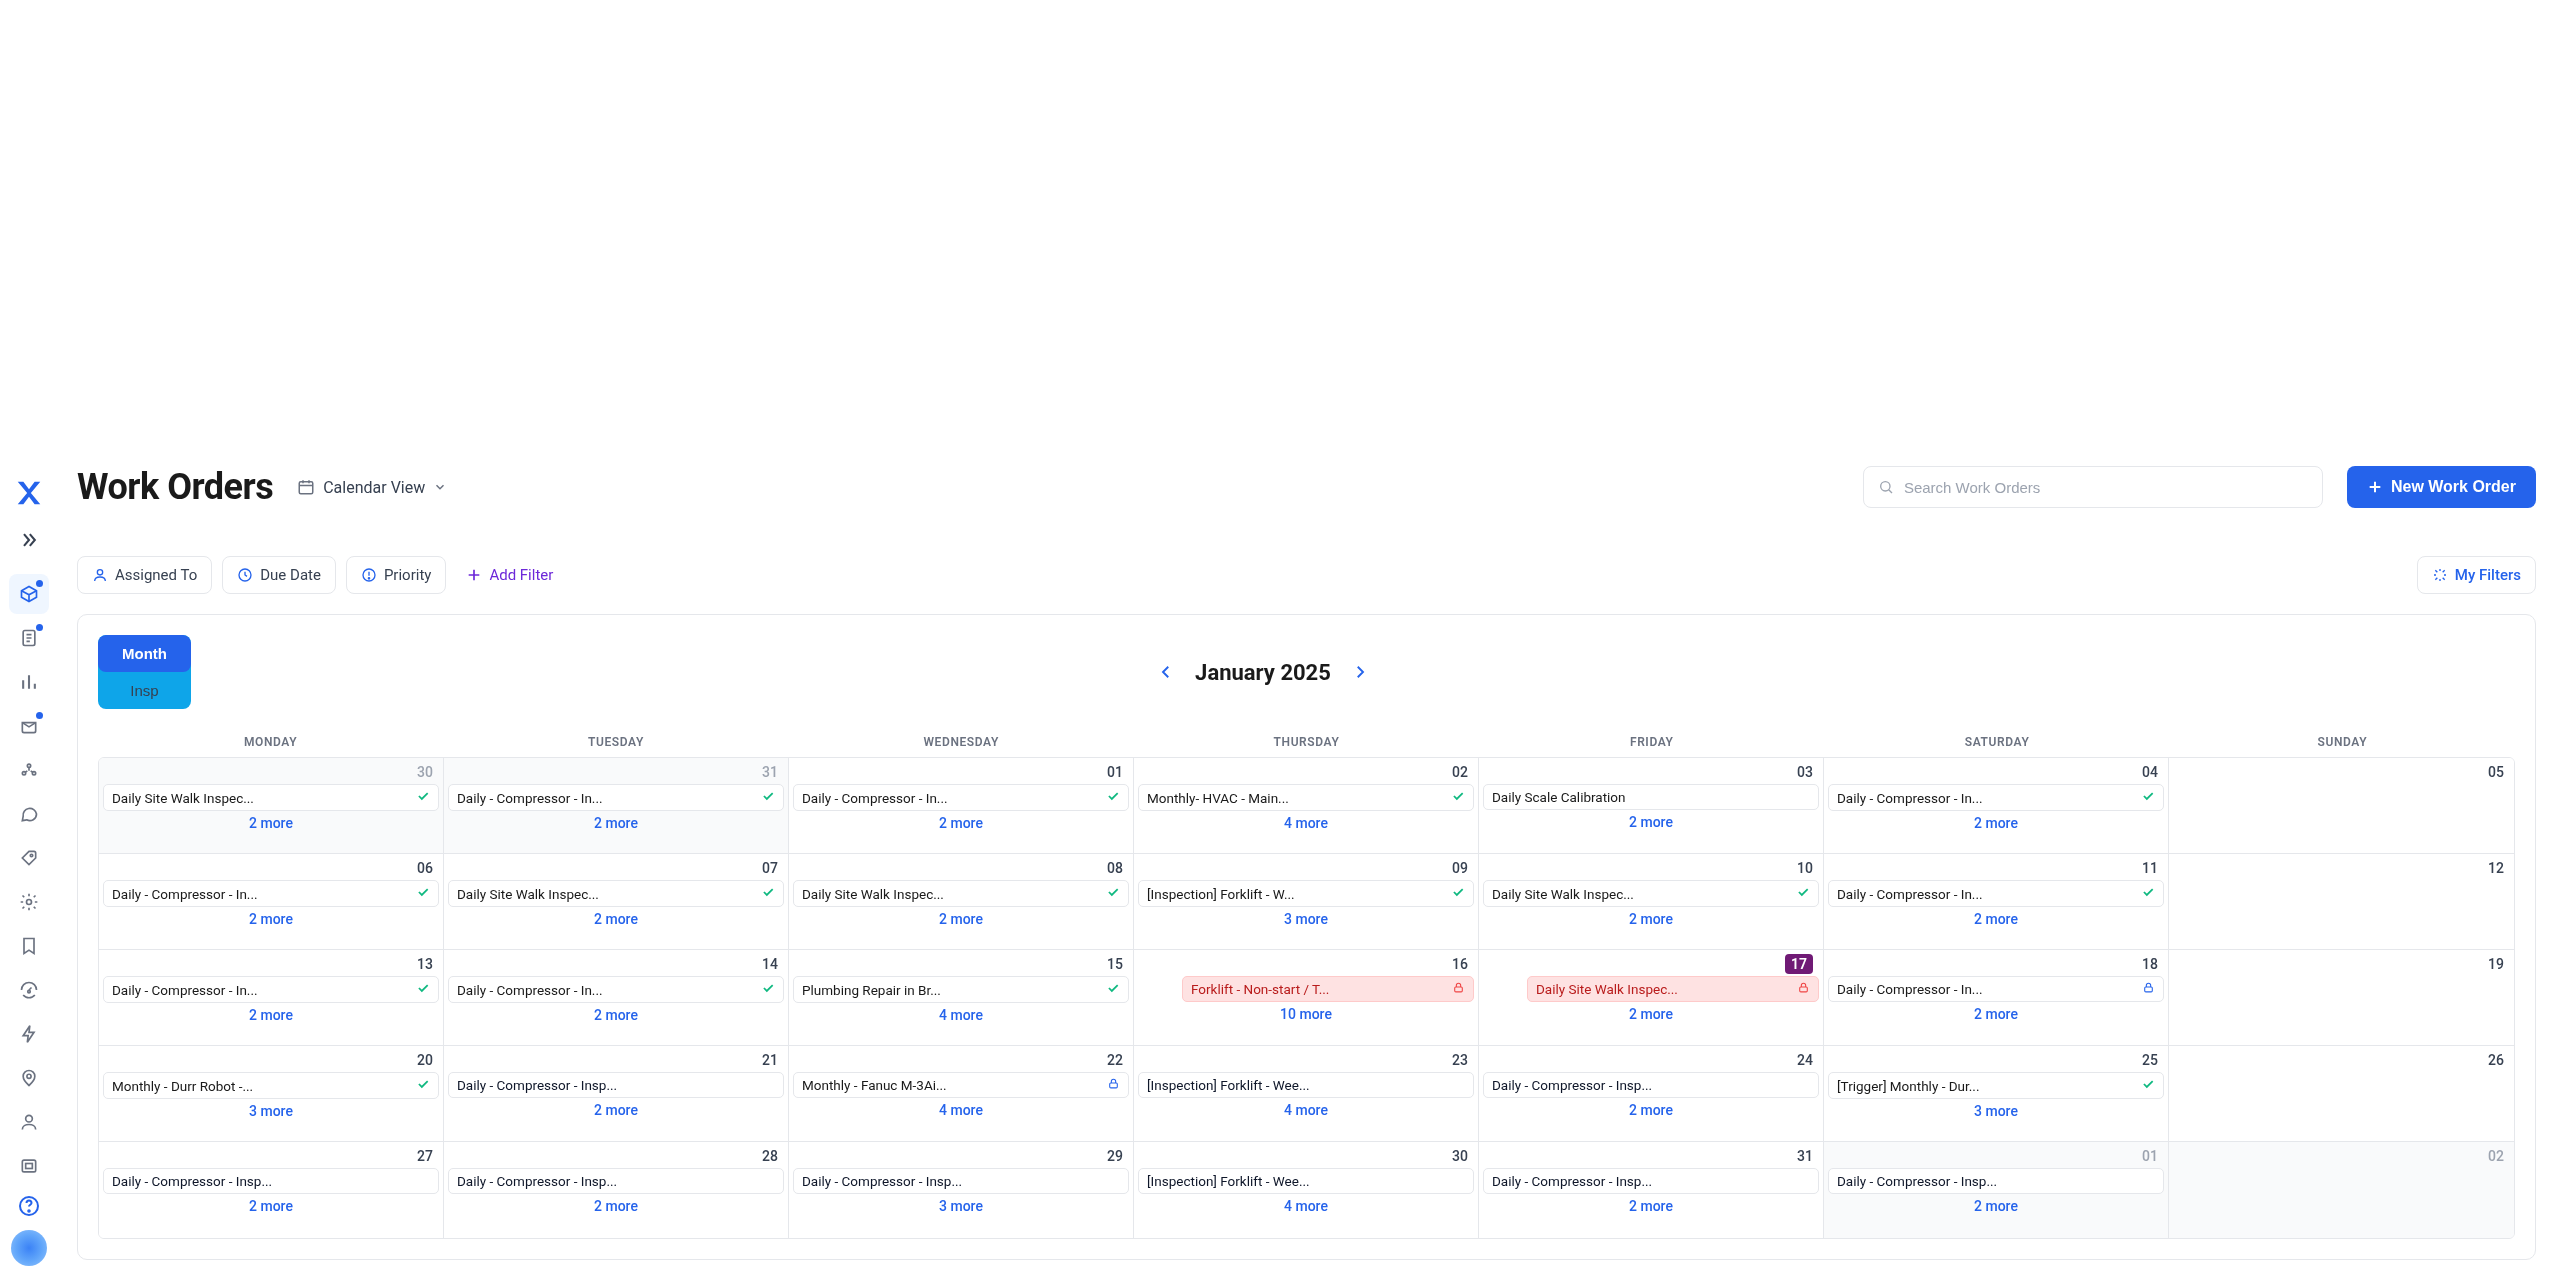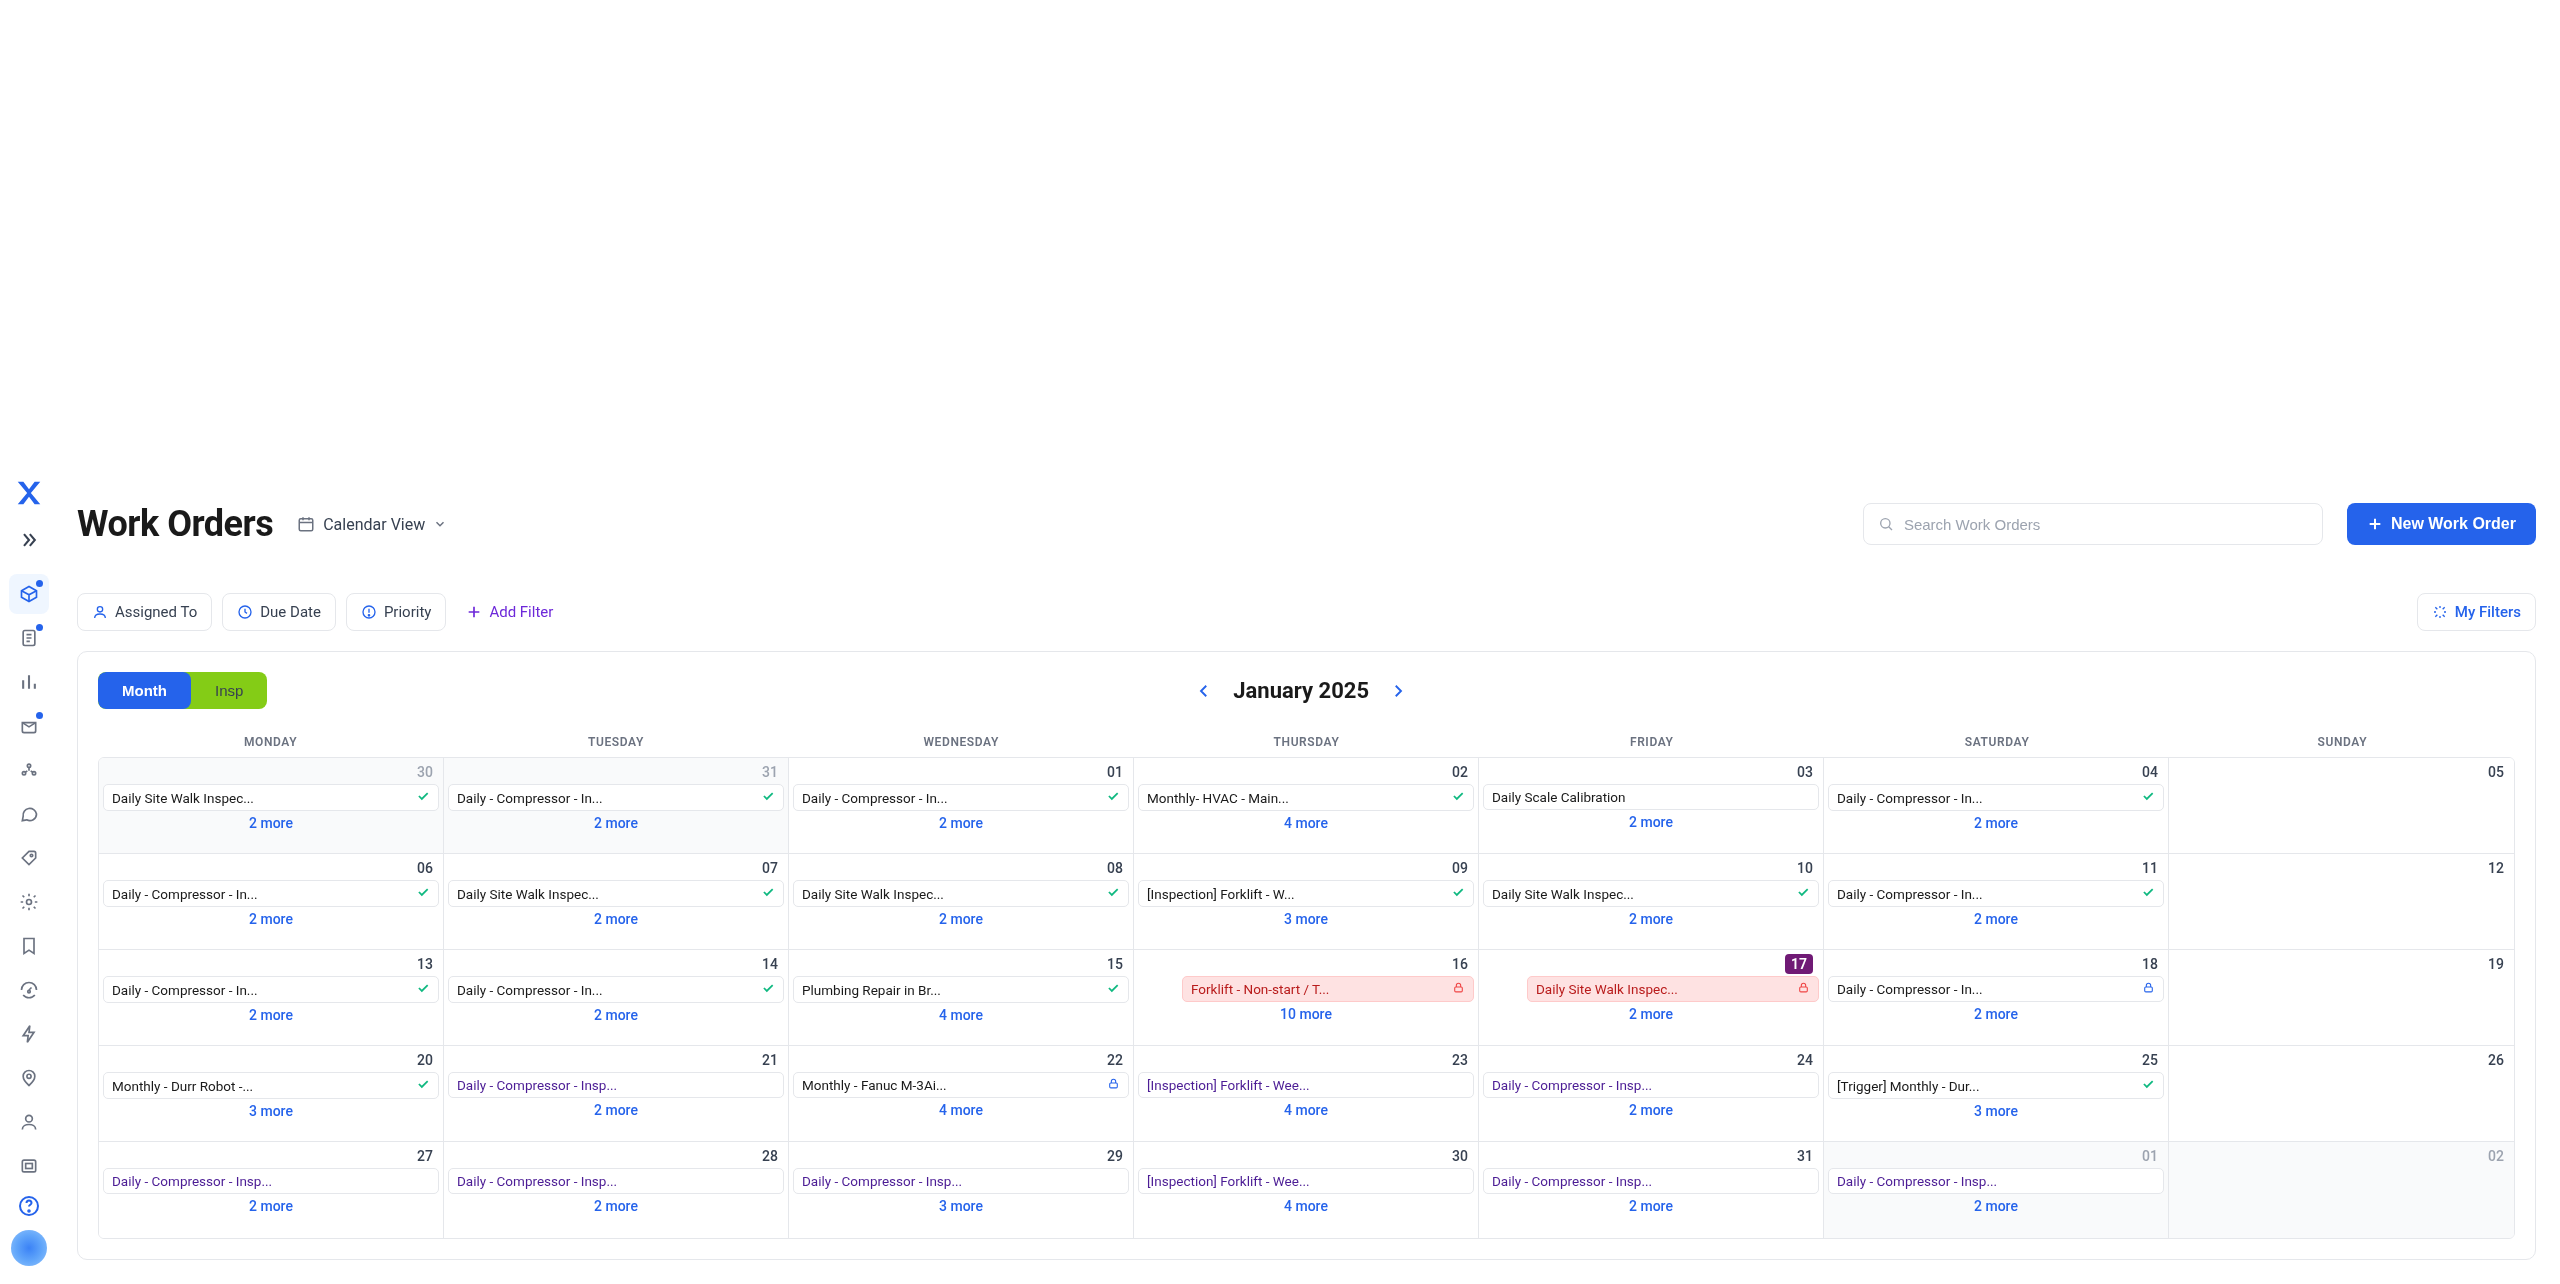--- a/index.html
+++ b/index.html
@@ -31,21 +31,21 @@
 
 .filter-row { display: flex; align-items: center; gap: 10px; margin-top: 48px; }
 .filter-pill { height: 38px; padding: 0 14px; border: 1px solid #e5e7eb; border-radius: 8px; display: flex; align-items: center; gap: 7px; cursor: pointer; color: #374151; font-size: 15px; }
 .filter-pill .picon { color: #2563eb; }
 .add-filter { color: #6d28d9; display: flex; align-items: center; gap: 7px; cursor: pointer; font-size: 15px; padding: 0 10px; }
 .my-filters { height: 38px; padding: 0 14px; border: 1px solid #e5e7eb; border-radius: 8px; display: flex; align-items: center; gap: 7px; cursor: pointer; color: #2563eb; font-size: 15px; font-weight: 500; }
 
 
 .calendar-card { margin-top: 20px; border: 1px solid #e5e7eb; border-radius: 10px; padding: 20px; flex: 1; overflow: auto; }
 .cal-header { display: flex; align-items: center; }
-.view-toggle { display: flex; background: #84cc16; border-radius: 8px; overflow: hidden; }
+.view-toggle { display: flex; background: #0ea5e9; border-radius: 8px; overflow: hidden; flex-direction: column; }
 .view-toggle button { border: none; padding: 10px 24px; font-size: 15px; cursor: pointer; background: transparent; color: #374151; }
 .view-toggle button.active { background: #2563eb; color: #fff; font-weight: 600; border-radius: 8px; }
 .month-nav { flex: 1; display: flex; align-items: center; justify-content: center; gap: 20px; }
 .month-label { font-size: 22px; font-weight: 700; }
 .nav-arrow { color: #2563eb; cursor: pointer; display: flex; }
 
 
 .day-headers { display: grid; grid-template-columns: repeat(7, 1fr); margin-top: 18px; }
 .day-header { text-align: center; font-size: 12px; font-weight: 600; color: #6b7280; letter-spacing: 0.6px; padding: 8px 0; }
 .weeks { border: 1px solid #e5e7eb; border-radius: 6px; overflow: hidden; }
@@ -53,21 +53,21 @@
 .day-cell { border-right: 1px solid #e5e7eb; border-bottom: 1px solid #e5e7eb; min-height: 96px; padding: 4px 4px 6px; position: relative; background: #fff; }
 .week:last-child .day-cell { border-bottom: none; }
 .day-cell:last-child { border-right: none; }
 .day-cell.dim { background: #f9fafb; }
 .day-num { text-align: right; padding: 2px 6px 4px; font-size: 14px; color: #374151; font-weight: 500; }
 .day-cell.dim .day-num { color: #9ca3af; }
 .day-num.today span { background: #701a75; color: #fff; padding: 2px 6px; border-radius: 4px; font-weight:600; }
 .event { display: flex; align-items: center; justify-content: space-between; gap: 6px; border: 1px solid #e5e7eb; border-radius: 5px; padding: 4px 8px; font-size: 13.5px; background: #fff; cursor: pointer; margin-bottom: 2px; }
 .event.alert { background: #fee2e2; border-color: #fecaca; color: #b91c1c; margin-left: 44px; }
 .event .etitle { white-space: nowrap; overflow: hidden; text-overflow: ellipsis; flex: 1; }
-.event.muted .etitle { color: #4c1d95; }
+.event.muted .etitle { color: #0f172a; }
 .more-link { text-align: center; color: #2563eb; font-size: 14px; font-weight: 500; cursor: pointer; padding-top: 2px; }
 .chk { color: #10b981; flex-shrink: 0; }
 .lock { color: #ef4444; flex-shrink: 0; }
 .lock.blue { color: #2563eb; }
 </style>
 </head>
 <body>
 
 <div class="app">
   <div class="sidebar">

